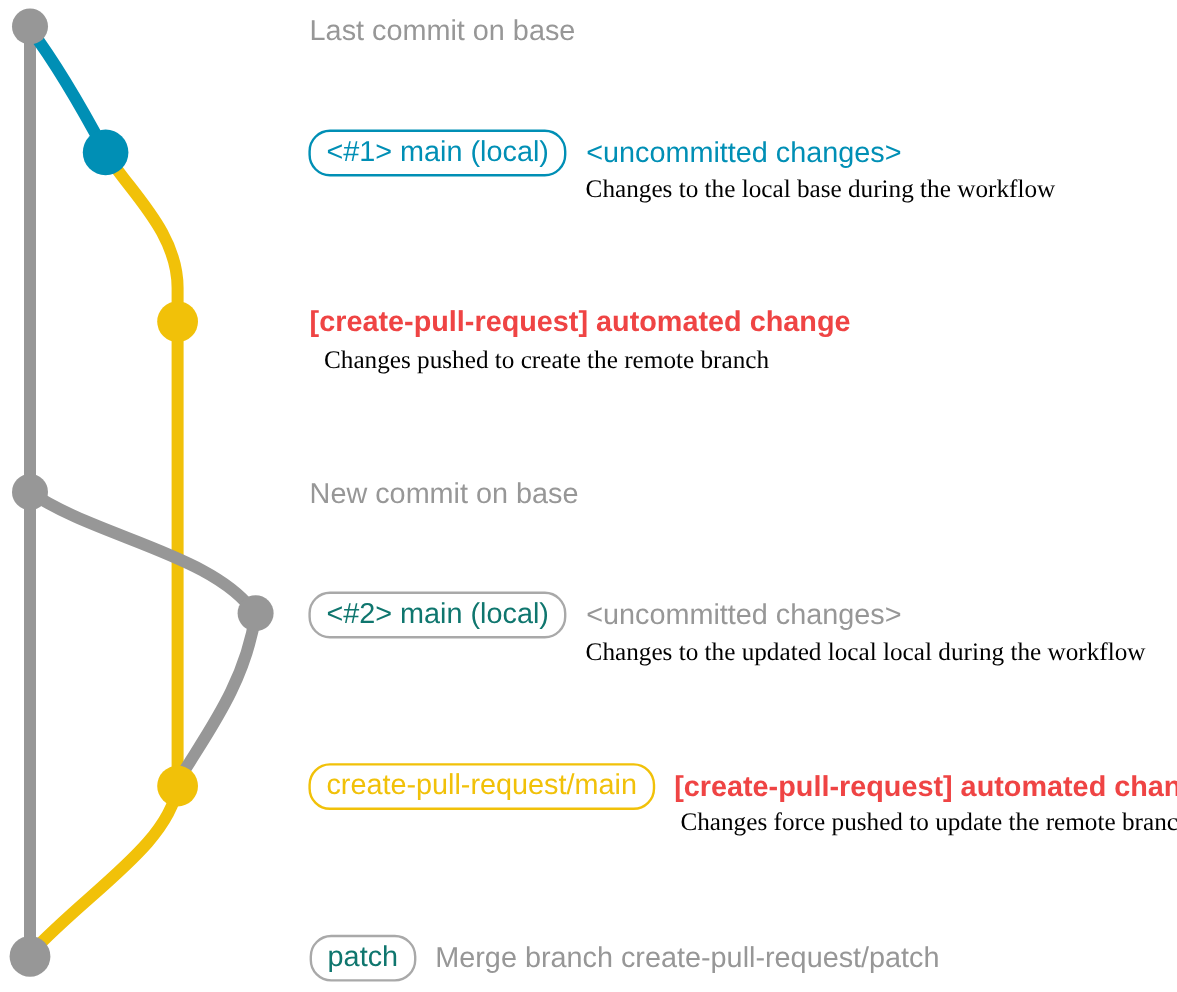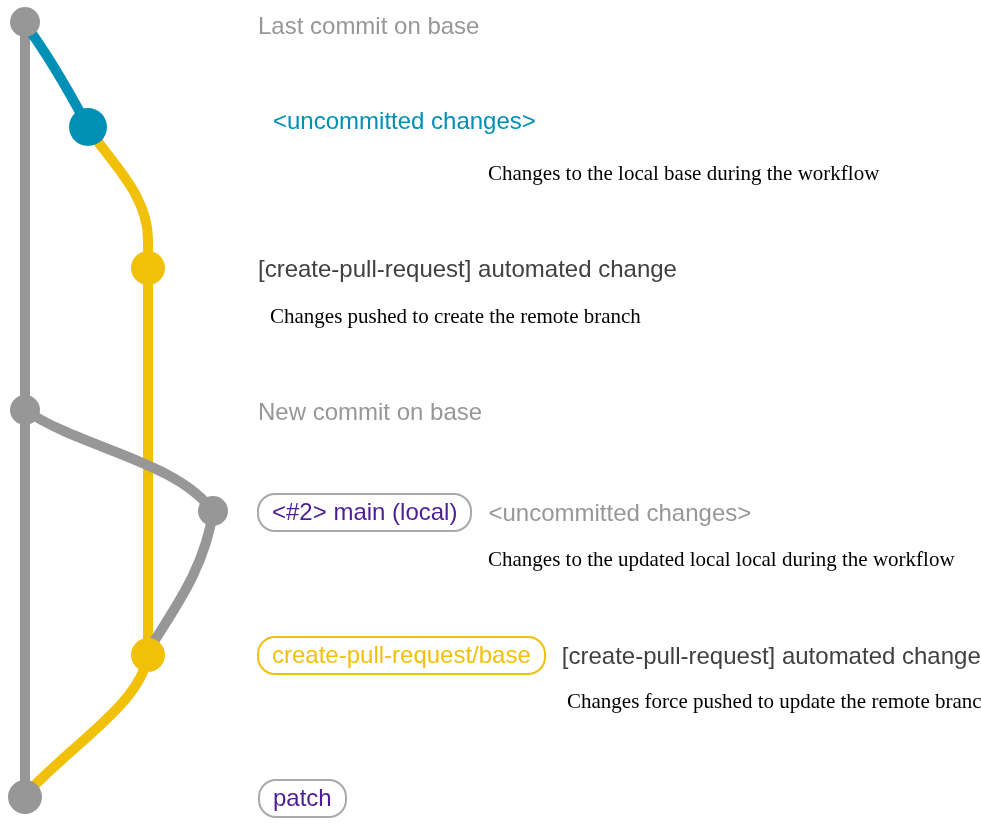--- a/index.html
+++ b/index.html
@@ -26,44 +26,43 @@
   .sans-label {
     font-family: "Liberation Sans", sans-serif;
     font-size: 24px;
     line-height: 1.1;
   }
   .serif-note {
     font-family: "Liberation Serif", serif;
     font-size: 21px;
     line-height: 1.1;
     color: #000000;
-    margin-top: 16px;
   }
   .c-gray   { color: #979797; }
   .c-teal   { color: #008fb5; }
-  .c-yellow { color: #404040; }
+  .c-yellow { color: #ef4444; font-weight: bold; }
 
   .tag-row {
     display: flex;
     align-items: center;
   }
   .tag {
     display: inline-flex;
     align-items: center;
     justify-content: center;
     border-style: solid;
     border-width: 2px;
     border-radius: 18px;
     padding: 4px 13px 5px 13px;
     font-size: 24px;
     line-height: 1.1;
     background: #ffffff;
   }
   .tag-teal   { border-color: #008fb5; color: #008fb5; }
-  .tag-gray   { border-color: #a9a9a9; color: #4c1d95; }
+  .tag-gray   { border-color: #a9a9a9; color: #0f766e; }
   .tag-yellow { border-color: #f1c109; color: #f1c109; }
   .row-gap { width: 16px; flex: none; }
 </style>
 </head>
 <body>
 
 <div class="canvas">
 
   <svg class="graph-svg" width="250" height="827" viewBox="0 0 250 827">
 
@@ -84,42 +83,44 @@
     <circle cx="148" cy="268" r="17" fill="#f1c109"></circle>
     <circle cx="25" cy="410" r="15" fill="#979797"></circle>
     <circle cx="213" cy="511" r="15" fill="#979797"></circle>
     <circle cx="148" cy="655" r="17" fill="#f1c109"></circle>
     <circle cx="25" cy="797" r="17" fill="#979797"></circle>
   </svg>
 
   <div class="abs sans-label c-gray" style="left:258px; top:13px;">Last commit on base</div>
 
   <div class="abs tag-row" style="left:257px; top:108px;">
+    <span class="tag tag-teal">&lt;#1&gt; main (local)</span>
     <span class="row-gap"></span>
     <span class="sans-label c-teal">&lt;uncommitted changes&gt;</span>
   </div>
   <div class="abs serif-note" style="left:488px; top:146px;">Changes to the local base during the workflow</div>
 
   <div class="abs sans-label c-yellow" style="left:258px; top:256px;">[create-pull-request] automated change</div>
   <div class="abs serif-note" style="left:270px; top:289px;">Changes pushed to create the remote branch</div>
 
   <div class="abs sans-label c-gray" style="left:258px; top:399px;">New commit on base</div>
 
   <div class="abs tag-row" style="left:257px; top:493px;">
     <span class="tag tag-gray">&lt;#2&gt; main (local)</span>
     <span class="row-gap"></span>
     <span class="sans-label c-gray">&lt;uncommitted changes&gt;</span>
   </div>
   <div class="abs serif-note" style="left:488px; top:532px;">Changes to the updated local local during the workflow</div>
 
   <div class="abs tag-row" style="left:257px; top:636px;">
-    <span class="tag tag-yellow">create-pull-request/base</span>
+    <span class="tag tag-yellow">create-pull-request/main</span>
     <span class="row-gap"></span>
     <span class="sans-label c-yellow">[create-pull-request] automated change</span>
   </div>
   <div class="abs serif-note" style="left:567px; top:674px;">Changes force pushed to update the remote branch</div>
 
   <div class="abs tag-row" style="left:258px; top:779px;">
     <span class="tag tag-gray">patch</span>
     <span class="row-gap"></span>
+    <span class="sans-label c-gray">Merge branch create-pull-request/patch</span>
   </div>
 
 </div>
 
 </body></html>

